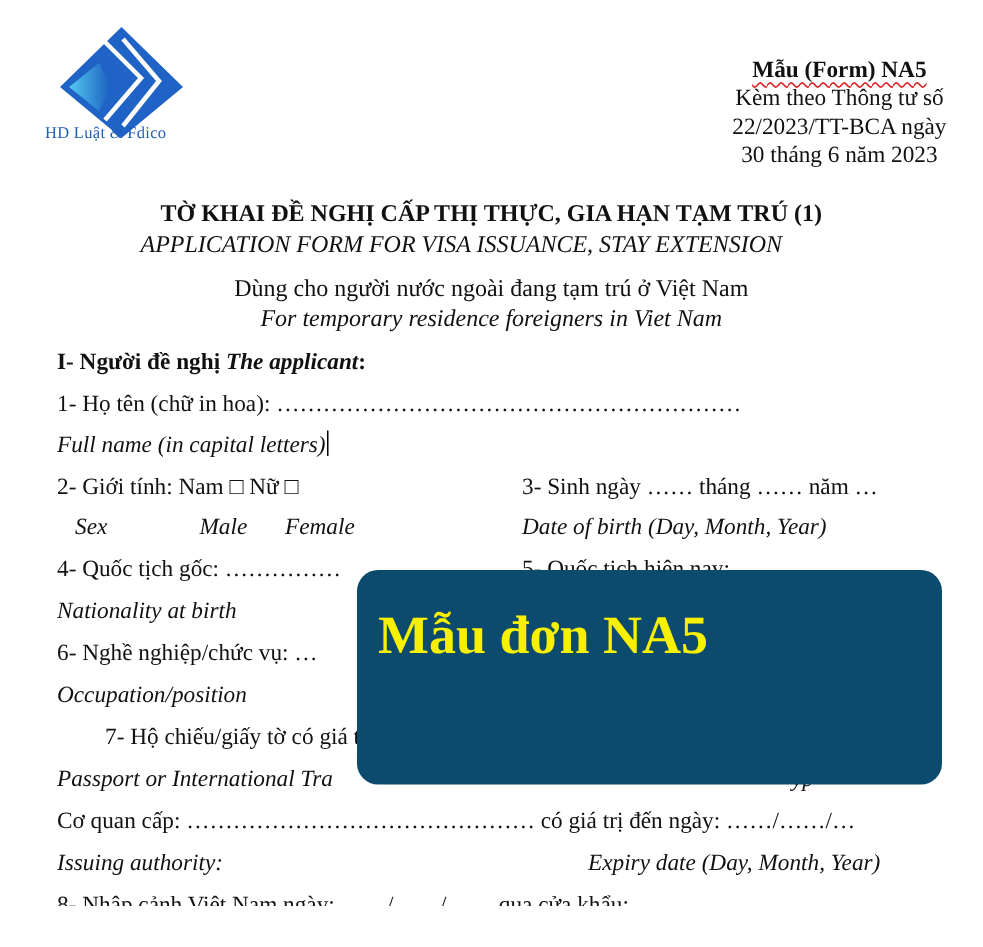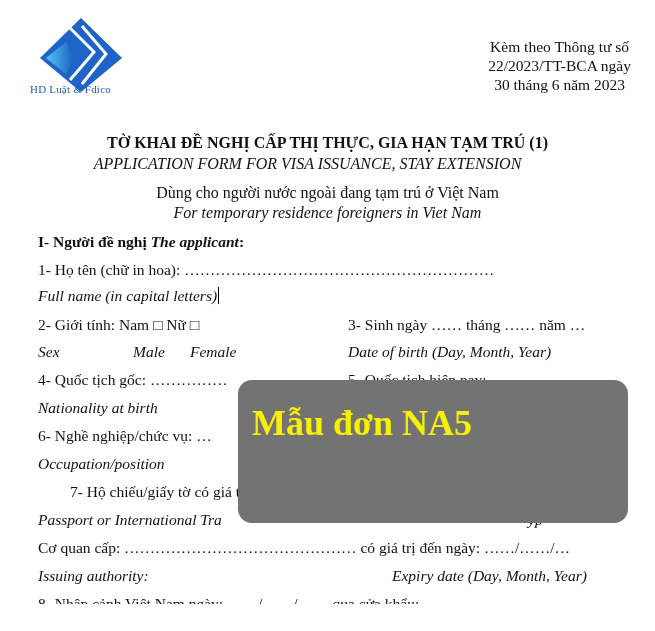--- a/index.html
+++ b/index.html
@@ -20,21 +20,21 @@
   .title-vn { left: 0; width: 655px; text-align: center; top: 134px; font-size: 16px; font-weight: bold; }
   .title-en { left: 0; width: 615px; text-align: center; top: 155px; font-size: 16px; font-style: italic; }
   .sub-vn { left: 0; width: 655px; text-align: center; top: 184px; font-size: 16px; }
   .sub-en { left: 0; width: 655px; text-align: center; top: 204px; font-size: 16px; font-style: italic; }
   .row { font-size: 15.5px; }
   .it { font-style: italic; }
   .b { font-weight: bold; }
   .cursor { display: inline-block; width: 1px; height: 17px; background: #000; vertical-align: -3px; margin-left: 1px; }
   .banner {
     position: absolute; left: 238px; top: 380px; width: 390px; height: 143px;
-    background: #737373; border-radius: 14px;
+    background: #0c4a6e; border-radius: 14px;
   }
   .banner .l1 {
     position: absolute; left: 14px; top: 22px;
     font-size: 36px; font-weight: bold; color: #f7f000; white-space: nowrap;
   }
   .banner .l2 {
     position: absolute; left: 160px; top: 82px;
     font-size: 36px; font-weight: bold; color: #f7f000; white-space: nowrap;
   }
 </style>
@@ -51,41 +51,42 @@
     </defs>
     <polygon points="45,4 86,44 45,78 4,44" fill="#1f63c6"></polygon>
     <polygon points="10,44 30,28 38,44 30,60" fill="url(#g1)"></polygon>
     <polyline points="34,14 58,38 34,66" fill="none" stroke="#ffffff" stroke-width="3"></polyline>
     <polyline points="46,12 70,40 46,70" fill="none" stroke="#ffffff" stroke-width="3"></polyline>
   </svg>
 </div>
 <div class="logo-text">HD Luật &amp; Fdico</div>
 
 <div class="form-code">
+  <div class="bold"><span class="squig">Mẫu (Form) NA5</span></div>
   <div>Kèm theo Thông tư số</div>
   <div>22/2023/TT-BCA ngày</div>
   <div>30 tháng 6 năm 2023</div>
 </div>
 
 <div class="abs title-vn">TỜ KHAI ĐỀ NGHỊ CẤP THỊ THỰC, GIA HẠN TẠM TRÚ (1)</div>
 <div class="abs title-en">APPLICATION FORM FOR VISA ISSUANCE, STAY EXTENSION</div>
 <div class="abs sub-vn">Dùng cho người nước ngoài đang tạm trú ở Việt Nam</div>
 <div class="abs sub-en">For temporary residence foreigners in Viet Nam</div>
 
 <div class="abs row b" style="left:38px; top:233px;">
   <span>I- Người đề nghị </span><span class="it">The applicant</span><span>:</span>
 </div>
 
 <div class="abs row" style="left:38px; top:261px;">1- Họ tên (chữ in hoa): ……………………………………………………</div>
 <div class="abs row it" style="left:38px; top:287px;"><span>Full name (in capital letters)</span><span class="cursor"></span></div>
 
 <div class="abs row" style="left:38px; top:316px;">2- Giới tính:  Nam □  Nữ □</div>
 <div class="abs row" style="left:348px; top:316px;">3- Sinh ngày …… tháng …… năm …</div>
 
-<div class="abs row it" style="left:38px; top:343px;font-style:italic;">Sex</div>
+<div class="abs row it" style="left:50px; top:343px;font-style:italic;">Sex</div>
 <div class="abs row it" style="left:133px; top:343px;">Male</div>
 <div class="abs row it" style="left:190px; top:343px;">Female</div>
 <div class="abs row it" style="left:348px; top:343px;">Date of birth (Day, Month, Year)</div>
 
 <div class="abs row" style="left:38px; top:371px;">4- Quốc tịch gốc: ……………</div>
 <div class="abs row" style="left:348px; top:371px;">5- Quốc tịch hiện nay:</div>
 <div class="abs row it" style="left:38px; top:399px;">Nationality at birth</div>
 
 <div class="abs row" style="left:38px; top:427px;">6- Nghề nghiệp/chức vụ: …</div>
 <div class="abs row it" style="left:38px; top:455px;">Occupation/position</div>

